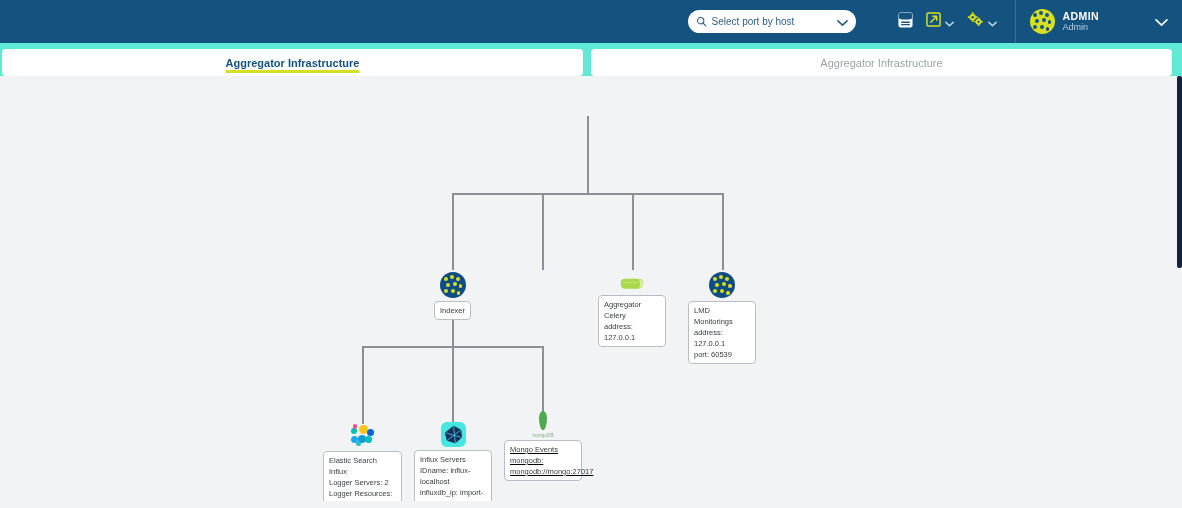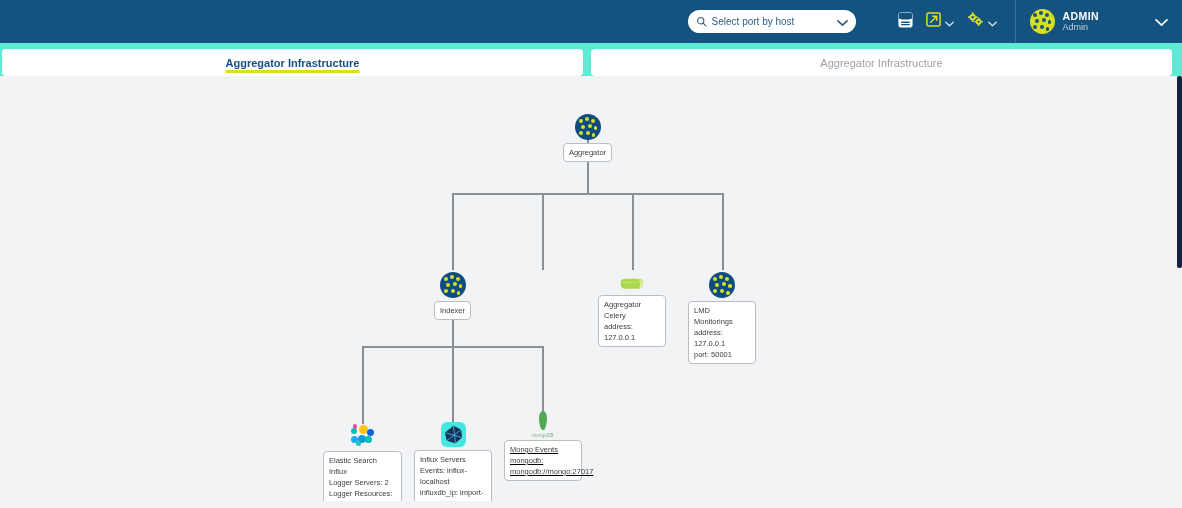--- a/index.html
+++ b/index.html
@@ -275,38 +275,20 @@
   <div class="edge v" style="left:542px; top:117px; height:77px;"></div>
   <div class="edge v" style="left:632px; top:117px; height:77px;"></div>
   <div class="edge v" style="left:722px; top:117px; height:77px;"></div>
 
   <div class="edge v" style="left:452px; top:240px; height:32px;"></div>
   <div class="edge h" style="left:362px; top:270px; width:181px;"></div>
   <div class="edge v" style="left:362px; top:270px; height:78px;"></div>
   <div class="edge v" style="left:452px; top:270px; height:78px;"></div>
   <div class="edge v" style="left:542px; top:270px; height:78px;"></div>
 
-  <div class="node" style="left:561px; top:38px; width:53px;">
-    <div class="node-icon">
-      <div class="agg-icon">
-        <i style="left:4px;top:5px;width:4px;height:4px;"></i>
-        <i style="left:10px;top:3px;width:4px;height:4px;"></i>
-        <i style="left:16px;top:5px;width:4px;height:4px;"></i>
-        <i style="left:6px;top:11px;width:4px;height:4px;"></i>
-        <i style="left:13px;top:10px;width:4px;height:4px;"></i>
-        <i style="left:19px;top:12px;width:3.5px;height:3.5px;"></i>
-        <i style="left:4px;top:17px;width:4px;height:4px;"></i>
-        <i style="left:11px;top:17px;width:4px;height:4px;"></i>
-        <i style="left:17px;top:19px;width:3.5px;height:3.5px;"></i>
-      </div>
-    </div>
-    <div class="node-box">
-      <div>Aggregator</div>
-    </div>
-  </div>
 
   <div class="node" style="left:426px; top:196px; width:53px;">
     <div class="node-icon">
       <div class="agg-icon">
         <i style="left:4px;top:5px;width:4px;height:4px;"></i>
         <i style="left:10px;top:3px;width:4px;height:4px;"></i>
         <i style="left:16px;top:5px;width:4px;height:4px;"></i>
         <i style="left:6px;top:11px;width:4px;height:4px;"></i>
         <i style="left:13px;top:10px;width:4px;height:4px;"></i>
         <i style="left:19px;top:12px;width:3.5px;height:3.5px;"></i>
@@ -345,21 +327,21 @@
         <i style="left:13px;top:10px;width:4px;height:4px;"></i>
         <i style="left:19px;top:12px;width:3.5px;height:3.5px;"></i>
         <i style="left:4px;top:17px;width:4px;height:4px;"></i>
         <i style="left:11px;top:17px;width:4px;height:4px;"></i>
         <i style="left:17px;top:19px;width:3.5px;height:3.5px;"></i>
       </div>
     </div>
     <div class="node-box">
       <div>LMD Monitorings</div>
       <div>address: 127.0.0.1</div>
-      <div>port: 50001</div>
+      <div>port: 60539</div>
     </div>
   </div>
 
   <div class="node" style="left:323px; top:348px; width:79px;">
     <div class="elastic">
       <i style="left:1px;top:4px;width:6px;height:6px;background:#00bfb3;"></i>
       <i style="left:3px;top:0px;width:4.5px;height:4.5px;background:#f04e98;"></i>
       <i style="left:9px;top:1px;width:9px;height:9px;background:#fec514;"></i>
       <i style="left:17px;top:5px;width:7px;height:7px;background:#0b64dd;"></i>
       <i style="left:1px;top:12px;width:7px;height:7px;background:#1ba9f5;"></i>
@@ -376,21 +358,21 @@
 
   <div class="node" style="left:414px; top:346px; width:78px;">
     <div class="influx">
       <svg width="19" height="19" viewBox="0 0 20 20">
         <path d="M10,1.2 L17.6,5.2 L18.6,13.2 L12,18.8 L3.4,16.2 L1.4,8.2 Z" fill="#12325a" stroke="#0c2344" stroke-width=".8" stroke-linejoin="round"></path>
         <path d="M10,1.2 L12,18.8 M17.6,5.2 L3.4,16.2 M1.4,8.2 L18.6,13.2" stroke="#49b9e8" stroke-width=".9" fill="none"></path>
       </svg>
     </div>
     <div class="node-box wrap" style="width:78px;">
       <div>Influx Servers</div>
-      <div>Events: influx-localhost</div>
+      <div>IDname: influx-localhost</div>
       <div>influxdb_ip: import-tool-backend</div>
 
     </div>
   </div>
 
   <div class="node" style="left:504px; top:335px; width:78px;text-decoration:underline;">
     <div class="mongo">
       <div class="mongo-leaf"></div>
       <div class="mongo-word">mongoDB</div>
     </div>

